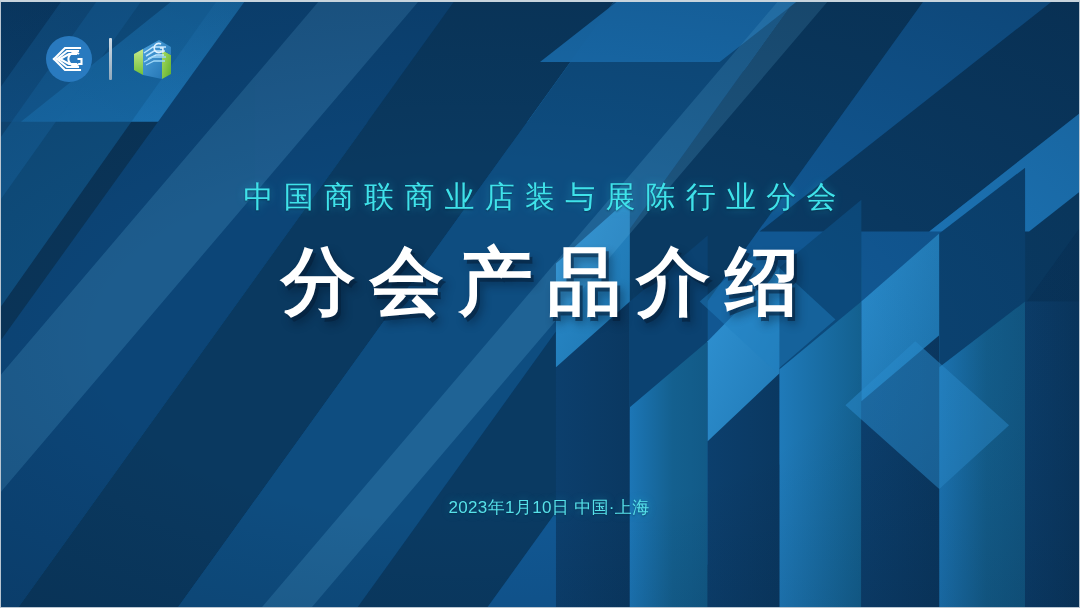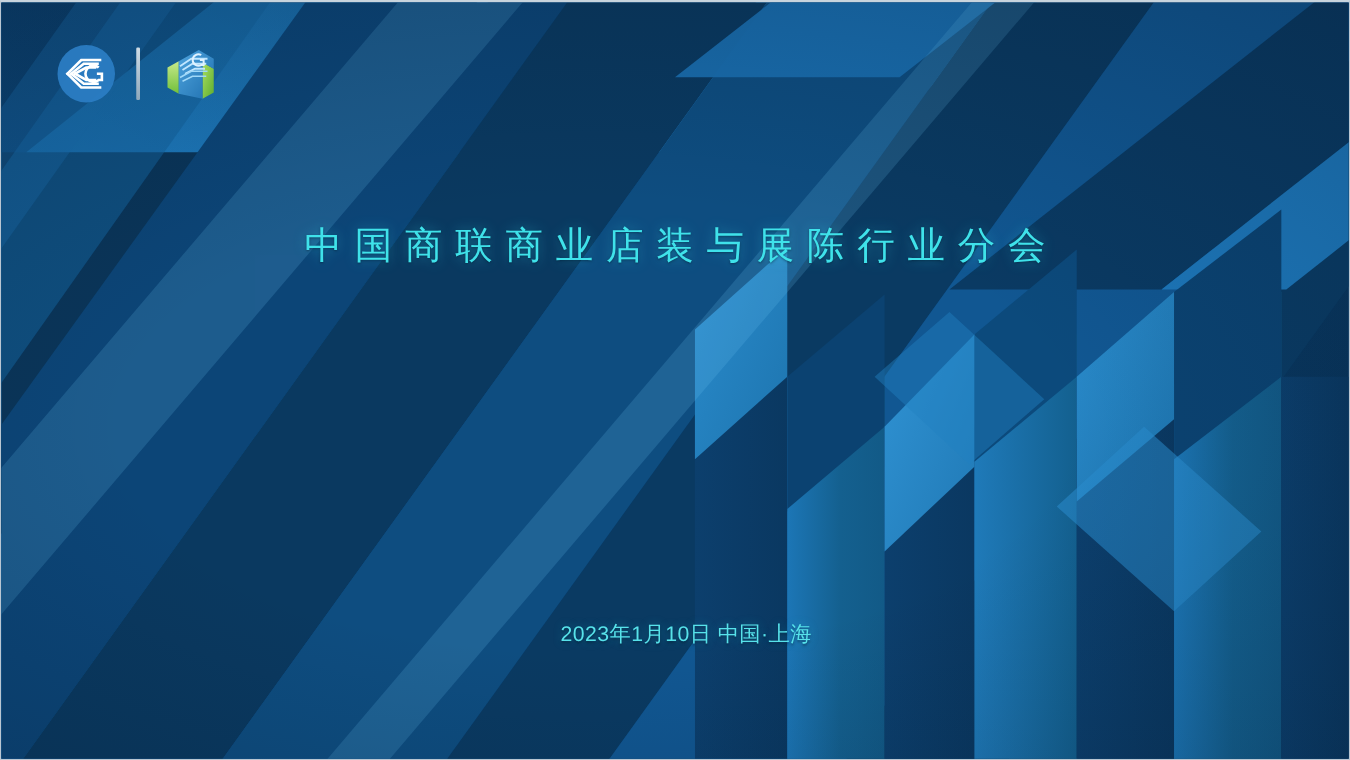--- a/index.html
+++ b/index.html
@@ -260,17 +260,18 @@
         <path d="M16 28 L25 23 L38 23"></path>
         <path d="M18 31 L26 27 L37 27"></path>
       </g>
       <path d="M33 10 a4.6 4.6 0 1 0 0 8 h1.9 v-4 h-3" fill="none" stroke="#dff2ff" stroke-width="1.6"></path>
     </svg>
   </div>
 
   <div class="text-stack">
     <div class="org-line">中国商联商业店装与展陈行业分会</div>
 
+    <div class="main-title">分会产品介绍</div>
   </div>
 
   <div class="date-line">2023年1月10日  中国·上海</div>
 
 </div>
 
 </body></html>

